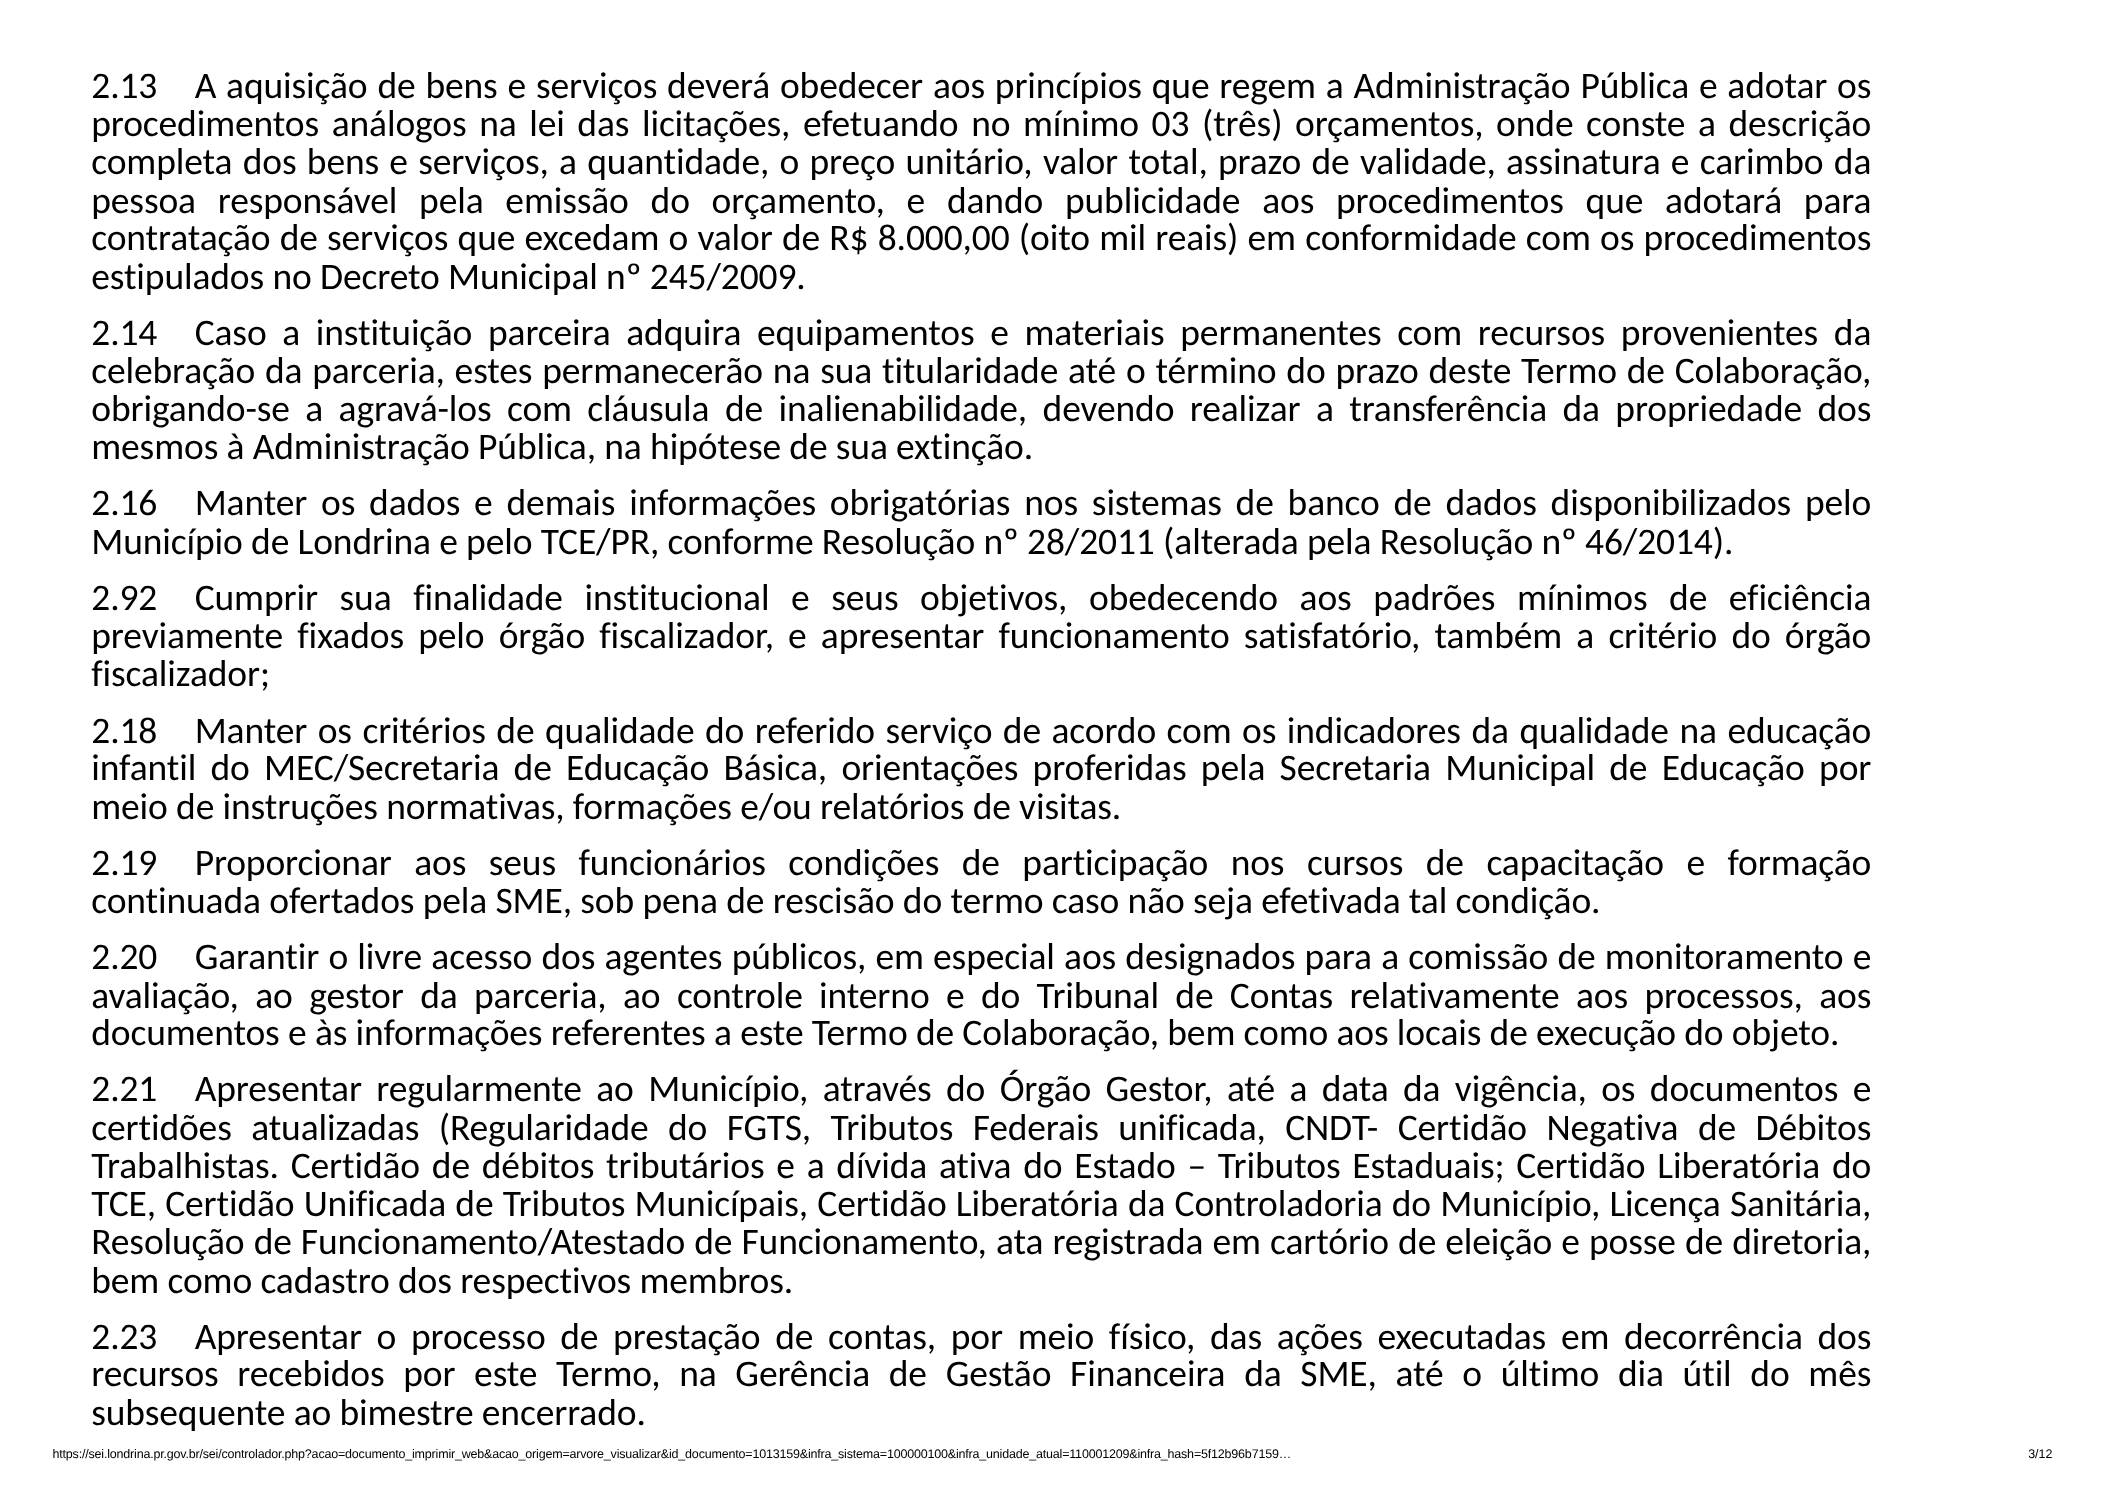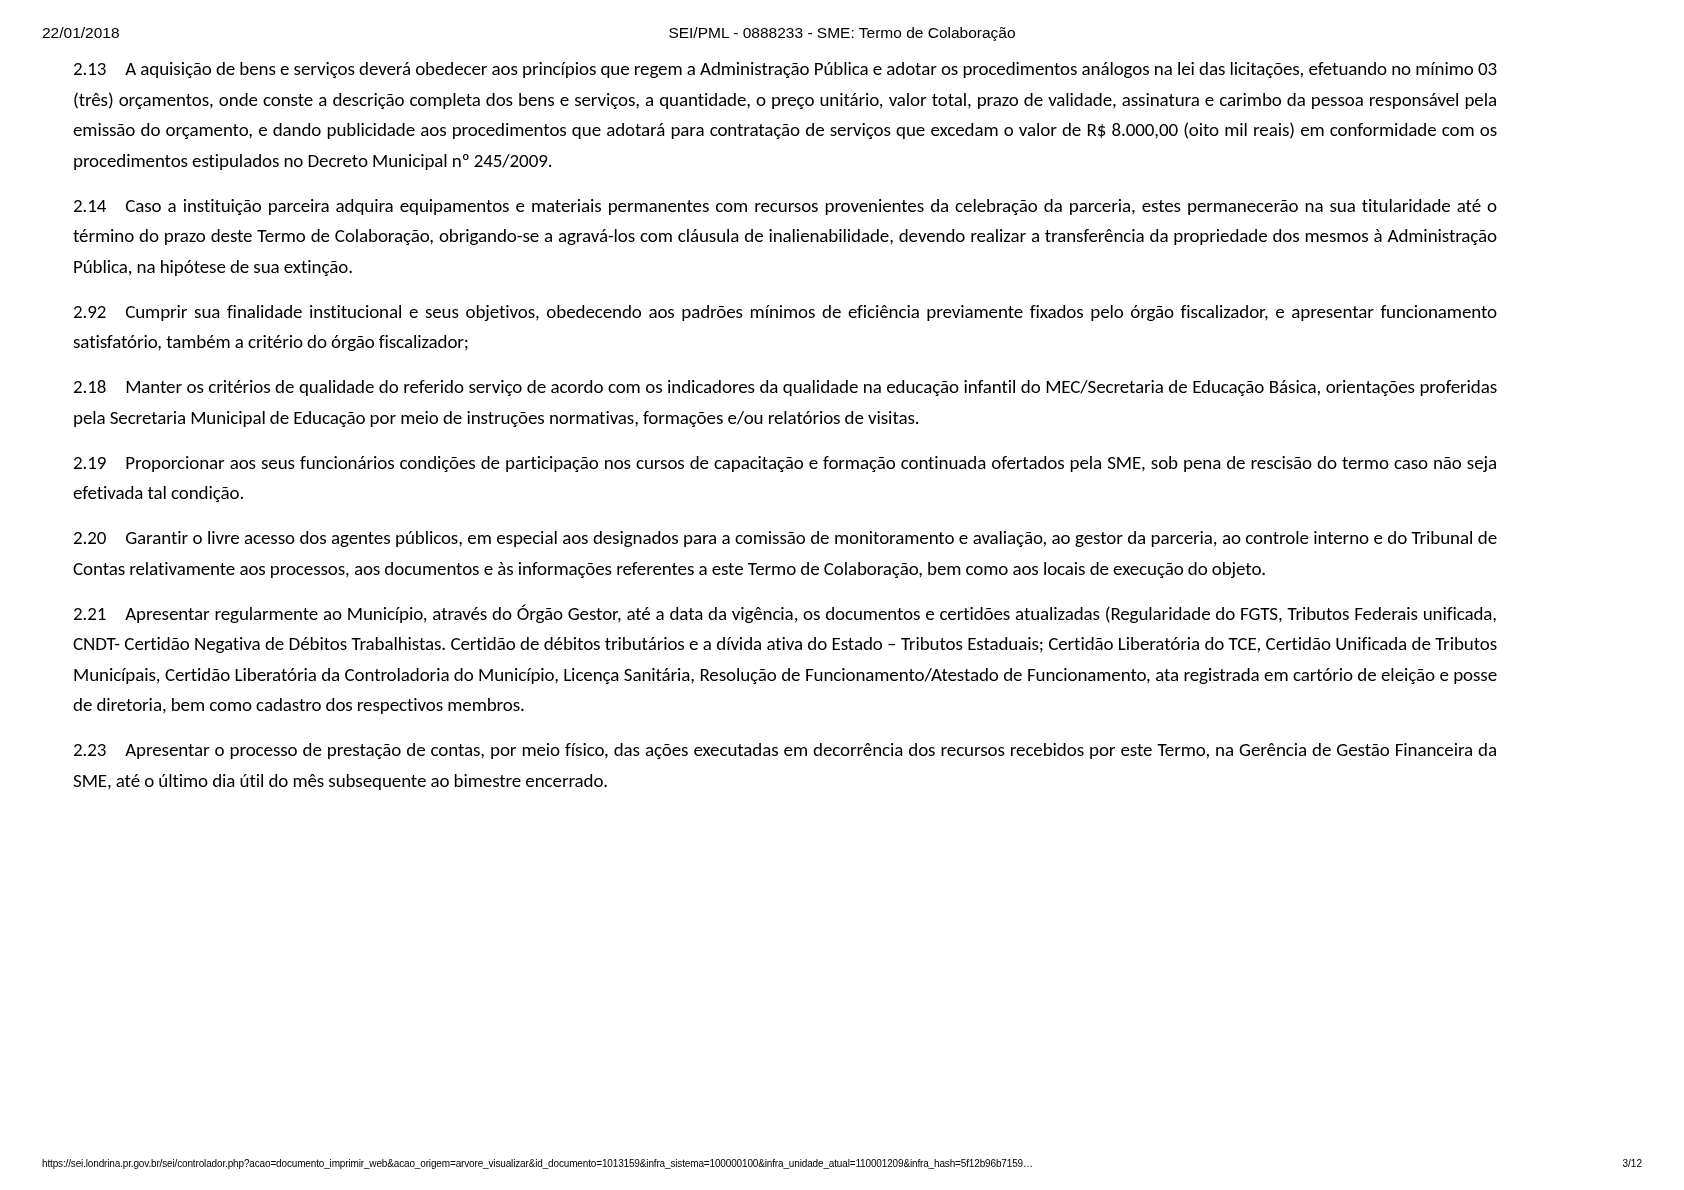--- a/index.html
+++ b/index.html
@@ -54,21 +54,21 @@
 
   
   .content {
     position: absolute;
     top: 54px;
     left: 73px;
     width: 1424px;
   }
   p.para {
     margin: 0 0 14.5px 0;
-    font-size: 19px;
+    font-size: 30px;
     line-height: 30.5px;
     text-align: justify;
     text-justify: inter-word;
     font-family: "Carlito", "Liberation Sans", sans-serif;
     font-weight: 400;
     letter-spacing: -0.1px;
     word-spacing: 0px;
     -webkit-font-smoothing: antialiased;
   }
   .num {
@@ -100,29 +100,26 @@
     top: 0;
     white-space: nowrap;
     text-align: center;
   }
 </style>
 </head>
 <body>
 
 <div class="page">
 
-  <div class="header">
-    <span class="header-date">22/01/2018</span>
-    <span class="header-title">SEI/PML - 0888233 - SME: Termo de Colaboração</span>
-  </div>
 
   <div class="content">
 
   <p class="para"><span class="num">2.13</span> <span>A aquisição de bens e serviços deverá obedecer aos princípios que regem a Administração Pública e adotar os procedimentos análogos na lei das licitações, efetuando no mínimo 03 (três) orçamentos, onde conste a descrição completa dos bens e serviços, a quantidade, o preço unitário, valor total, prazo de validade, assinatura e carimbo da pessoa responsável pela emissão do orçamento, e dando publicidade aos procedimentos que adotará para contratação de serviços que excedam o valor de R$ 8.000,00 (oito mil reais) em conformidade com os procedimentos estipulados no Decreto Municipal nº 245/2009.</span></p>
       <p class="para"><span class="num">2.14</span> <span>Caso a instituição parceira adquira equipamentos e materiais permanentes com recursos provenientes da celebração da parceria, estes permanecerão na sua titularidade até o término do prazo deste Termo de Colaboração, obrigando-se a agravá-los com cláusula de inalienabilidade, devendo realizar a transferência da propriedade dos mesmos à Administração Pública, na hipótese de sua extinção.</span></p>
+      <p class="para"><span class="num">2.16</span> <span>Manter os dados e demais informações obrigatórias nos sistemas de banco de dados disponibilizados pelo Município de Londrina e pelo TCE/PR, conforme Resolução nº 28/2011 (alterada pela Resolução nº 46/2014).</span></p>
       <p class="para"><span class="num">2.92</span> <span>Cumprir sua finalidade institucional e seus objetivos, obedecendo aos padrões mínimos de eficiência previamente fixados pelo órgão fiscalizador, e apresentar funcionamento satisfatório, também a critério do órgão fiscalizador;</span></p>
       <p class="para"><span class="num">2.18</span> <span>Manter os critérios de qualidade do referido serviço de acordo com os indicadores da qualidade na educação infantil do MEC/Secretaria de Educação Básica, orientações proferidas pela Secretaria Municipal de Educação por meio de instruções normativas, formações e/ou relatórios de visitas.</span></p>
       <p class="para"><span class="num">2.19</span> <span>Proporcionar aos seus funcionários condições de participação nos cursos de capacitação e formação continuada ofertados pela SME, sob pena de rescisão do termo caso não seja efetivada tal condição.</span></p>
       <p class="para"><span class="num">2.20</span> <span>Garantir o livre acesso dos agentes públicos, em especial aos designados para a comissão de monitoramento e avaliação, ao gestor da parceria, ao controle interno e do Tribunal de Contas relativamente aos processos, aos documentos e às informações referentes a este Termo de Colaboração, bem como aos locais de execução do objeto.</span></p>
       <p class="para"><span class="num">2.21</span> <span>Apresentar regularmente ao Município, através do Órgão Gestor, até a data da vigência, os documentos e certidões atualizadas (Regularidade do FGTS, Tributos Federais unificada, CNDT- Certidão Negativa de Débitos Trabalhistas. Certidão de débitos tributários e a dívida ativa do Estado – Tributos Estaduais; Certidão Liberatória do TCE, Certidão Unificada de Tributos Municípais, Certidão Liberatória da Controladoria do Município, Licença Sanitária, Resolução de Funcionamento/Atestado de Funcionamento, ata registrada em cartório de eleição e posse de diretoria, bem como cadastro dos respectivos membros.</span></p>
       <p class="para"><span class="num">2.23</span> <span>Apresentar o processo de prestação de contas, por meio físico, das ações executadas em decorrência dos recursos recebidos por este Termo, na Gerência de Gestão Financeira da SME, até o último dia útil do mês subsequente ao bimestre encerrado.</span></p>
     </div>
 
   <div class="footer">
     <span class="footer-url">https://sei.londrina.pr.gov.br/sei/controlador.php?acao=documento_imprimir_web&amp;acao_origem=arvore_visualizar&amp;id_documento=1013159&amp;infra_sistema=100000100&amp;infra_unidade_atual=110001209&amp;infra_hash=5f12b96b7159…</span>

